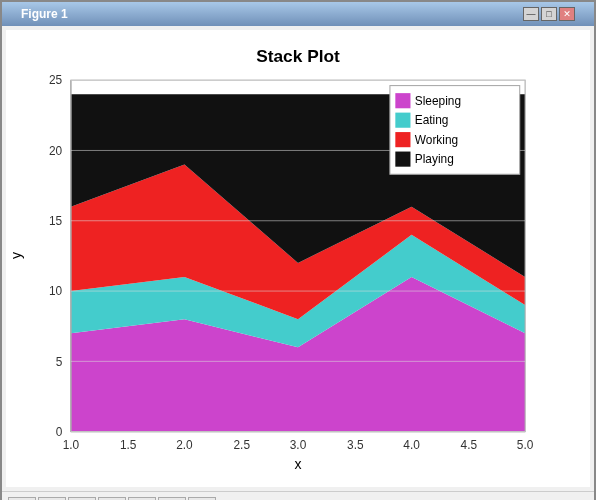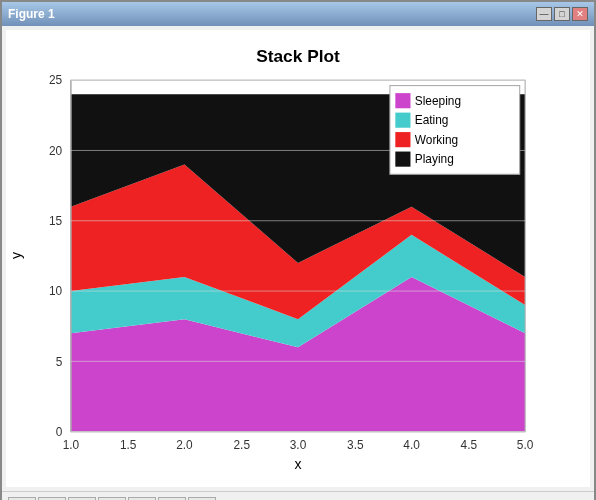--- a/index.html
+++ b/index.html
@@ -18,21 +18,21 @@
       background: #f0f0f0;
       display: flex;
       flex-direction: column;
     }
     .title-bar {
       background: linear-gradient(to bottom, #a8c8e8, #7090b8);
       height: 24px;
       display: flex;
       align-items: center;
       justify-content: space-between;
-      padding: 0 6px;
+      padding: 0 19px;
       flex-shrink: 0;
     }
     .title-bar-text {
       color: white;
       font-size: 12px;
       font-weight: bold;
     }
     .title-bar-buttons {
       display: flex;
       gap: 2px;

